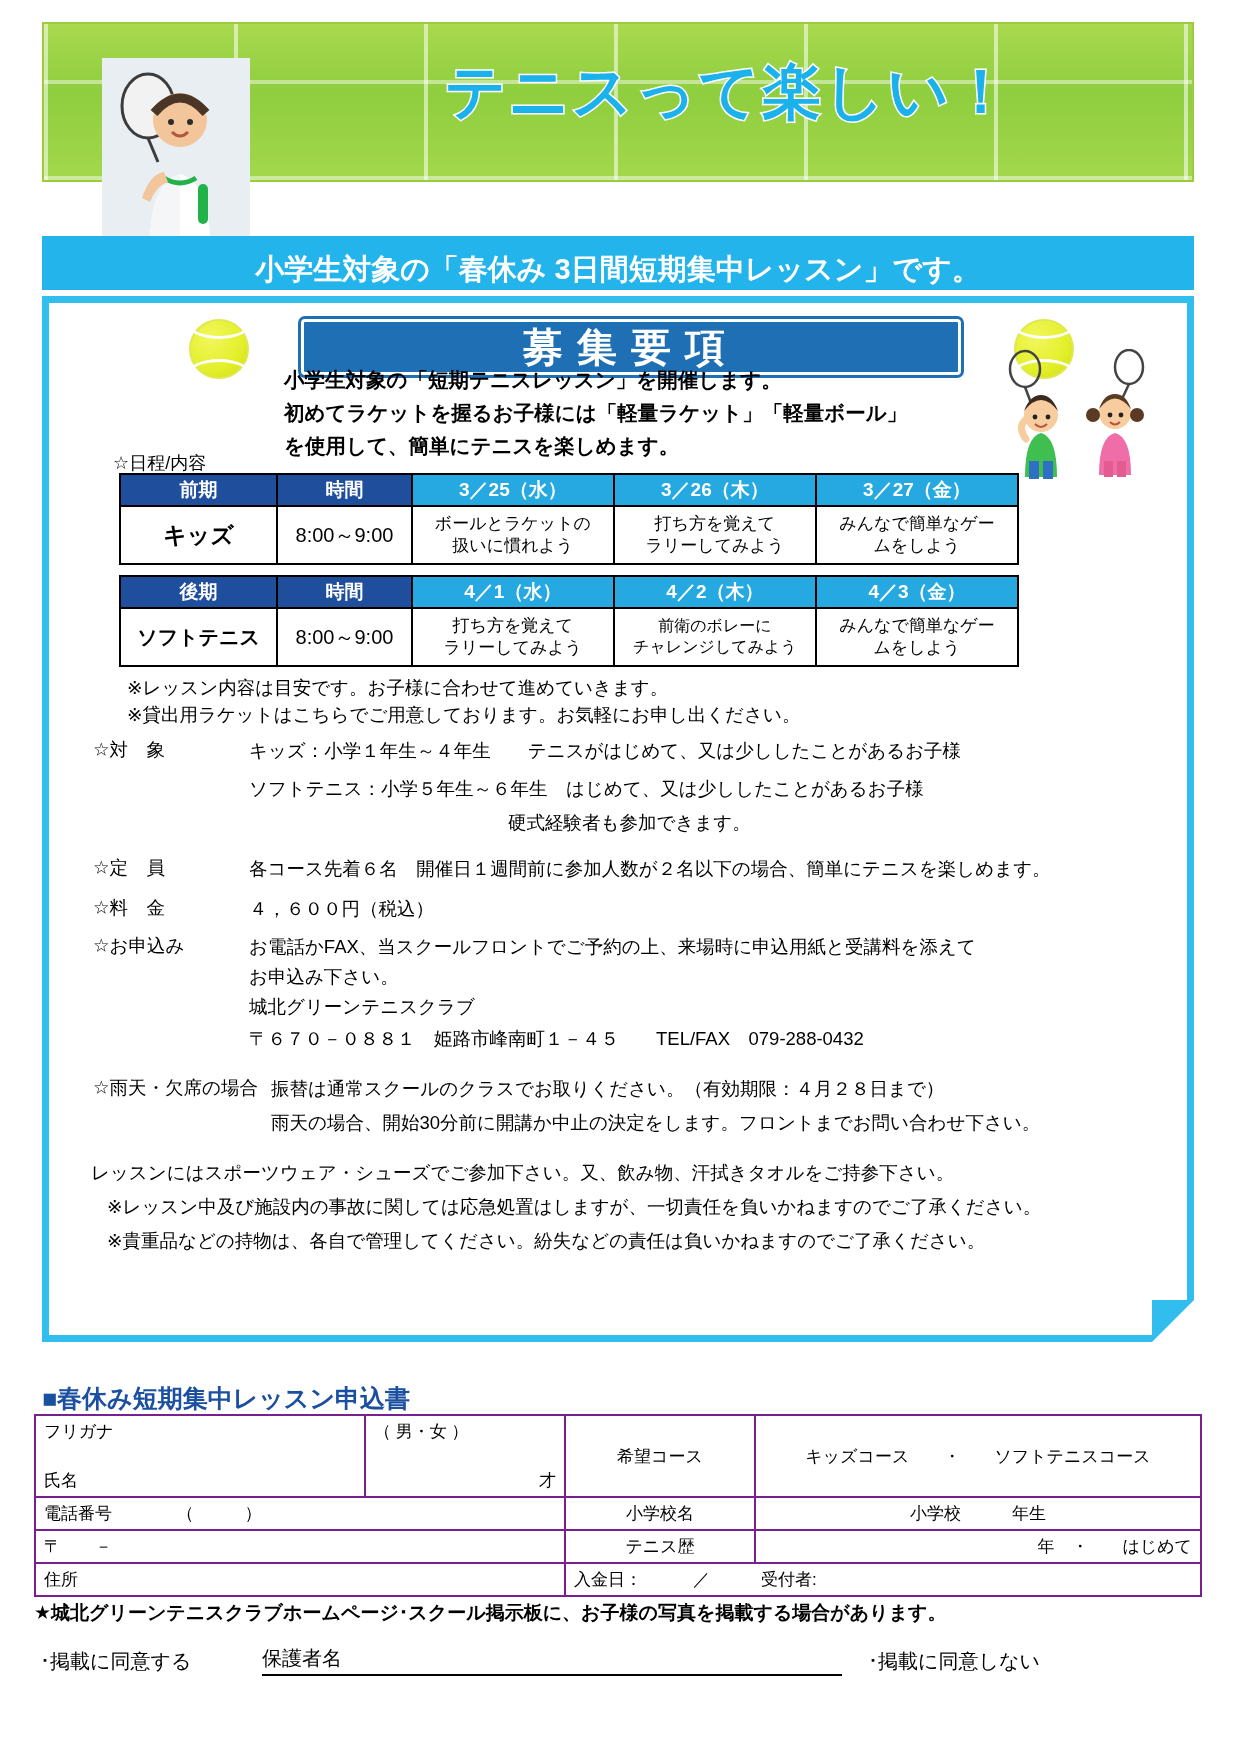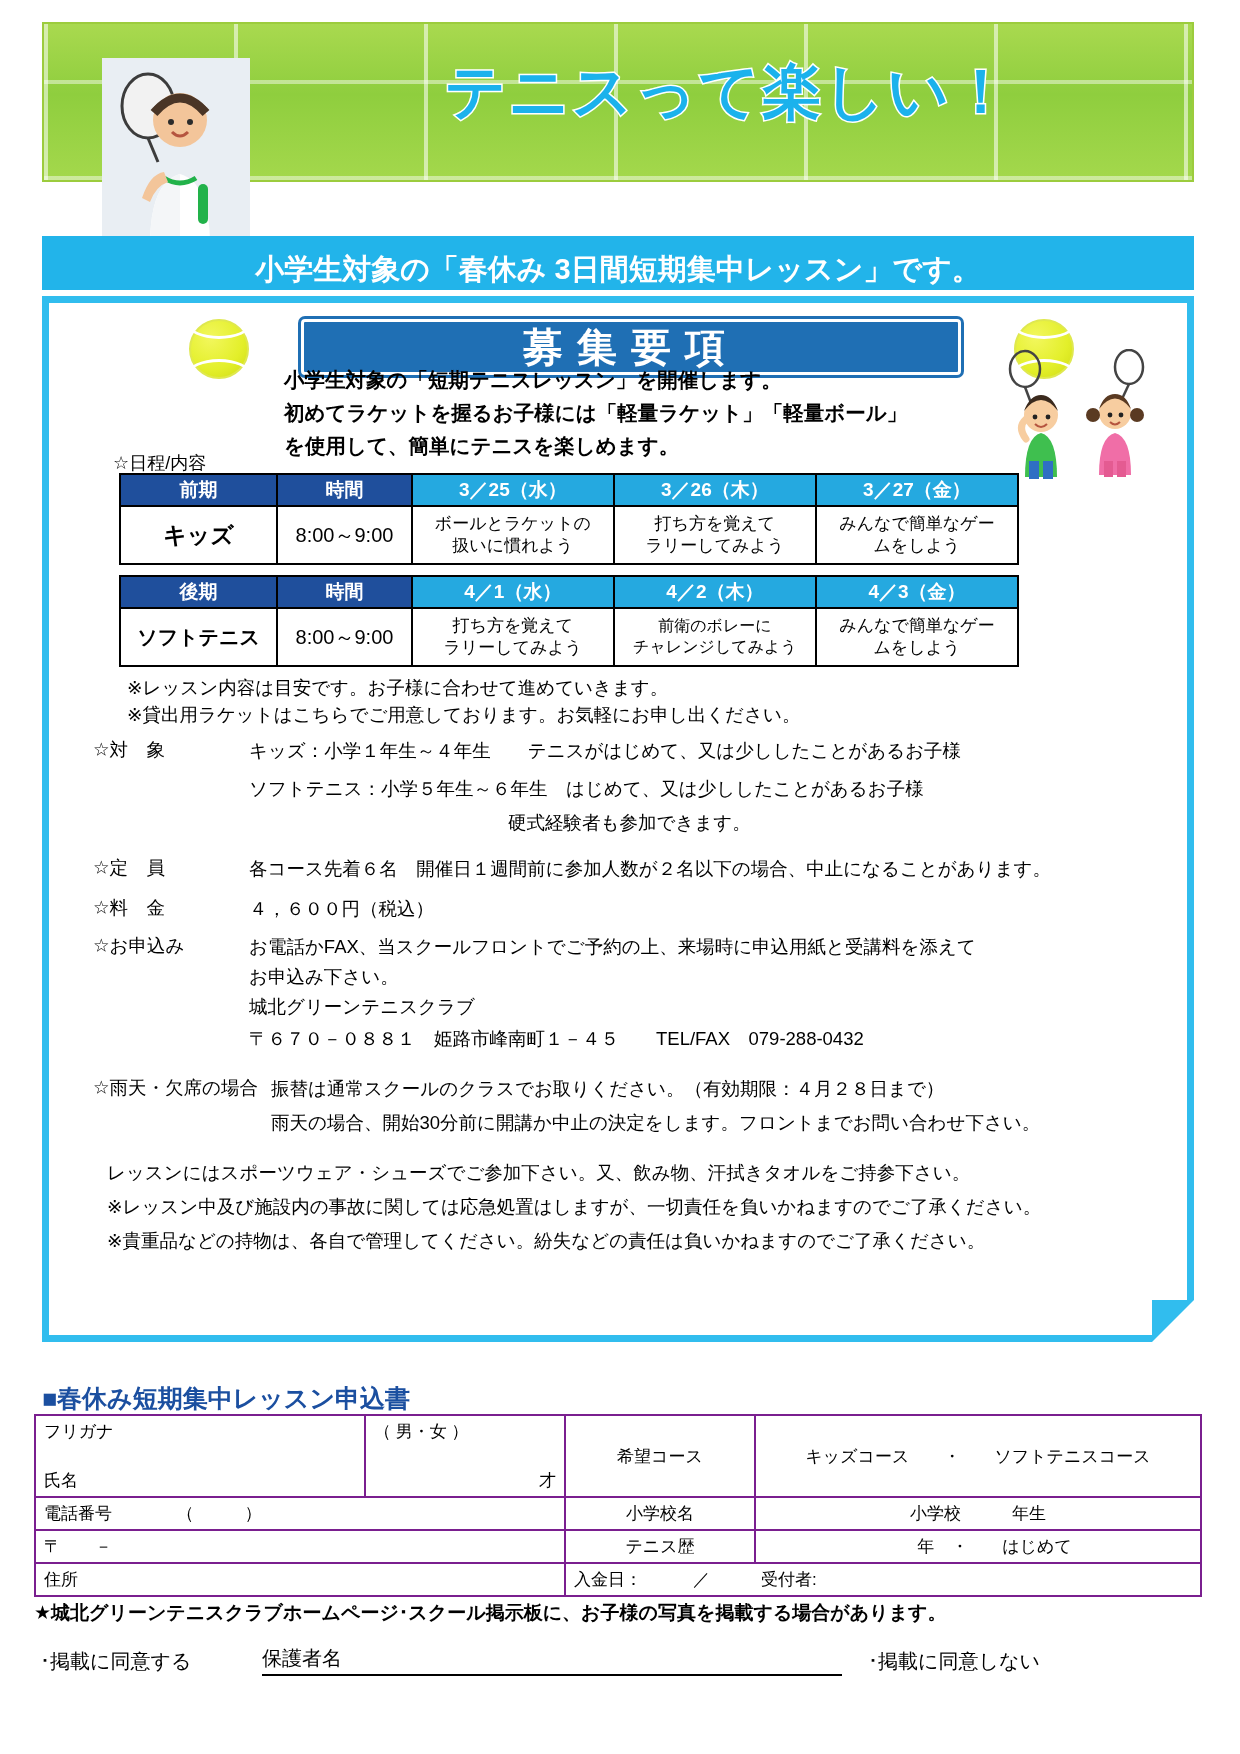--- a/index.html
+++ b/index.html
@@ -269,36 +269,36 @@
 
   <div class="note" style="left:78px;top:372px;white-space:pre-line;">※レッスン内容は目安です。お子様に合わせて進めていきます。
 ※貸出用ラケットはこちらでご用意しております。お気軽にお申し出ください。</div>
 
   <div class="dlabel" style="left:44px;top:434px;">☆対　象</div>
   <div class="drow" style="left:200px;top:434px;">キッズ：小学１年生～４年生　　テニスがはじめて、又は少ししたことがあるお子様</div>
   <div class="drow" style="left:200px;top:472px;">ソフトテニス：小学５年生～６年生　はじめて、又は少ししたことがあるお子様</div>
   <div class="drow" style="left:200px;top:506px;">　　　　　　　　　　　　　　硬式経験者も参加できます。</div>
 
   <div class="dlabel" style="left:44px;top:552px;">☆定　員</div>
-  <div class="drow" style="left:200px;top:552px;">各コース先着６名　開催日１週間前に参加人数が２名以下の場合、中止になることがあります。</div>
+  <div class="drow" style="left:200px;top:552px;">各コース先着６名　開催日１週間前に参加人数が２名以下の場合、簡単にテニスを楽しめます。</div>
 
   <div class="dlabel" style="left:44px;top:592px;">☆料　金</div>
   <div class="drow" style="left:200px;top:592px;">４，６００円（税込）</div>
 
   <div class="dlabel" style="left:44px;top:630px;">☆お申込み</div>
   <div class="drow" style="left:200px;top:630px;">お電話かFAX、当スクールフロントでご予約の上、来場時に申込用紙と受講料を添えて</div>
   <div class="drow" style="left:200px;top:660px;">お申込み下さい。</div>
   <div class="drow" style="left:200px;top:690px;">城北グリーンテニスクラブ</div>
   <div class="drow" style="left:200px;top:722px;">〒６７０－０８８１　姫路市峰南町１－４５　　TEL/FAX　079-288-0432</div>
 
   <div class="dlabel" style="left:44px;top:772px;">☆雨天・欠席の場合</div>
   <div class="drow" style="left:222px;top:772px;">振替は通常スクールのクラスでお取りください。（有効期限：４月２８日まで）</div>
   <div class="drow" style="left:222px;top:806px;">雨天の場合、開始30分前に開講か中止の決定をします。フロントまでお問い合わせ下さい。</div>
 
-  <div class="drow" style="left:58px;top:856px;">レッスンにはスポーツウェア・シューズでご参加下さい。又、飲み物、汗拭きタオルをご持参下さい。</div>
+  <div class="drow" style="left:42px;top:856px;">レッスンにはスポーツウェア・シューズでご参加下さい。又、飲み物、汗拭きタオルをご持参下さい。</div>
   <div class="drow" style="left:58px;top:890px;">※レッスン中及び施設内の事故に関しては応急処置はしますが、一切責任を負いかねますのでご了承ください。</div>
   <div class="drow" style="left:58px;top:924px;">※貴重品などの持物は、各自で管理してください。紛失などの責任は負いかねますのでご了承ください。</div>
 </div>
 
 <div class="form-title">■春休み短期集中レッスン申込書</div>
 
 <div class="formwrap">
   <table class="appform">
     <colgroup>
       <col style="width:330px">
@@ -336,21 +336,21 @@
           <span>小学校　　　年生</span>
         </td>
       </tr>
       <tr>
         <td colspan="2">
           <span>〒　　－</span>
         </td>
         <td style="text-align:center;vertical-align:middle;">
           <span>テニス歴</span>
         </td>
-        <td style="text-align:center;vertical-align:middle;padding-left:41px;">
+        <td style="text-align:right;vertical-align:middle;padding-left:41px;">
           <span>年　・　　はじめて</span>
         </td>
       </tr>
       <tr>
         <td colspan="2">
           <span>住所</span>
         </td>
         <td colspan="2" class="small">
           <span>入金日：　　　／　　　受付者:</span>
         </td>

